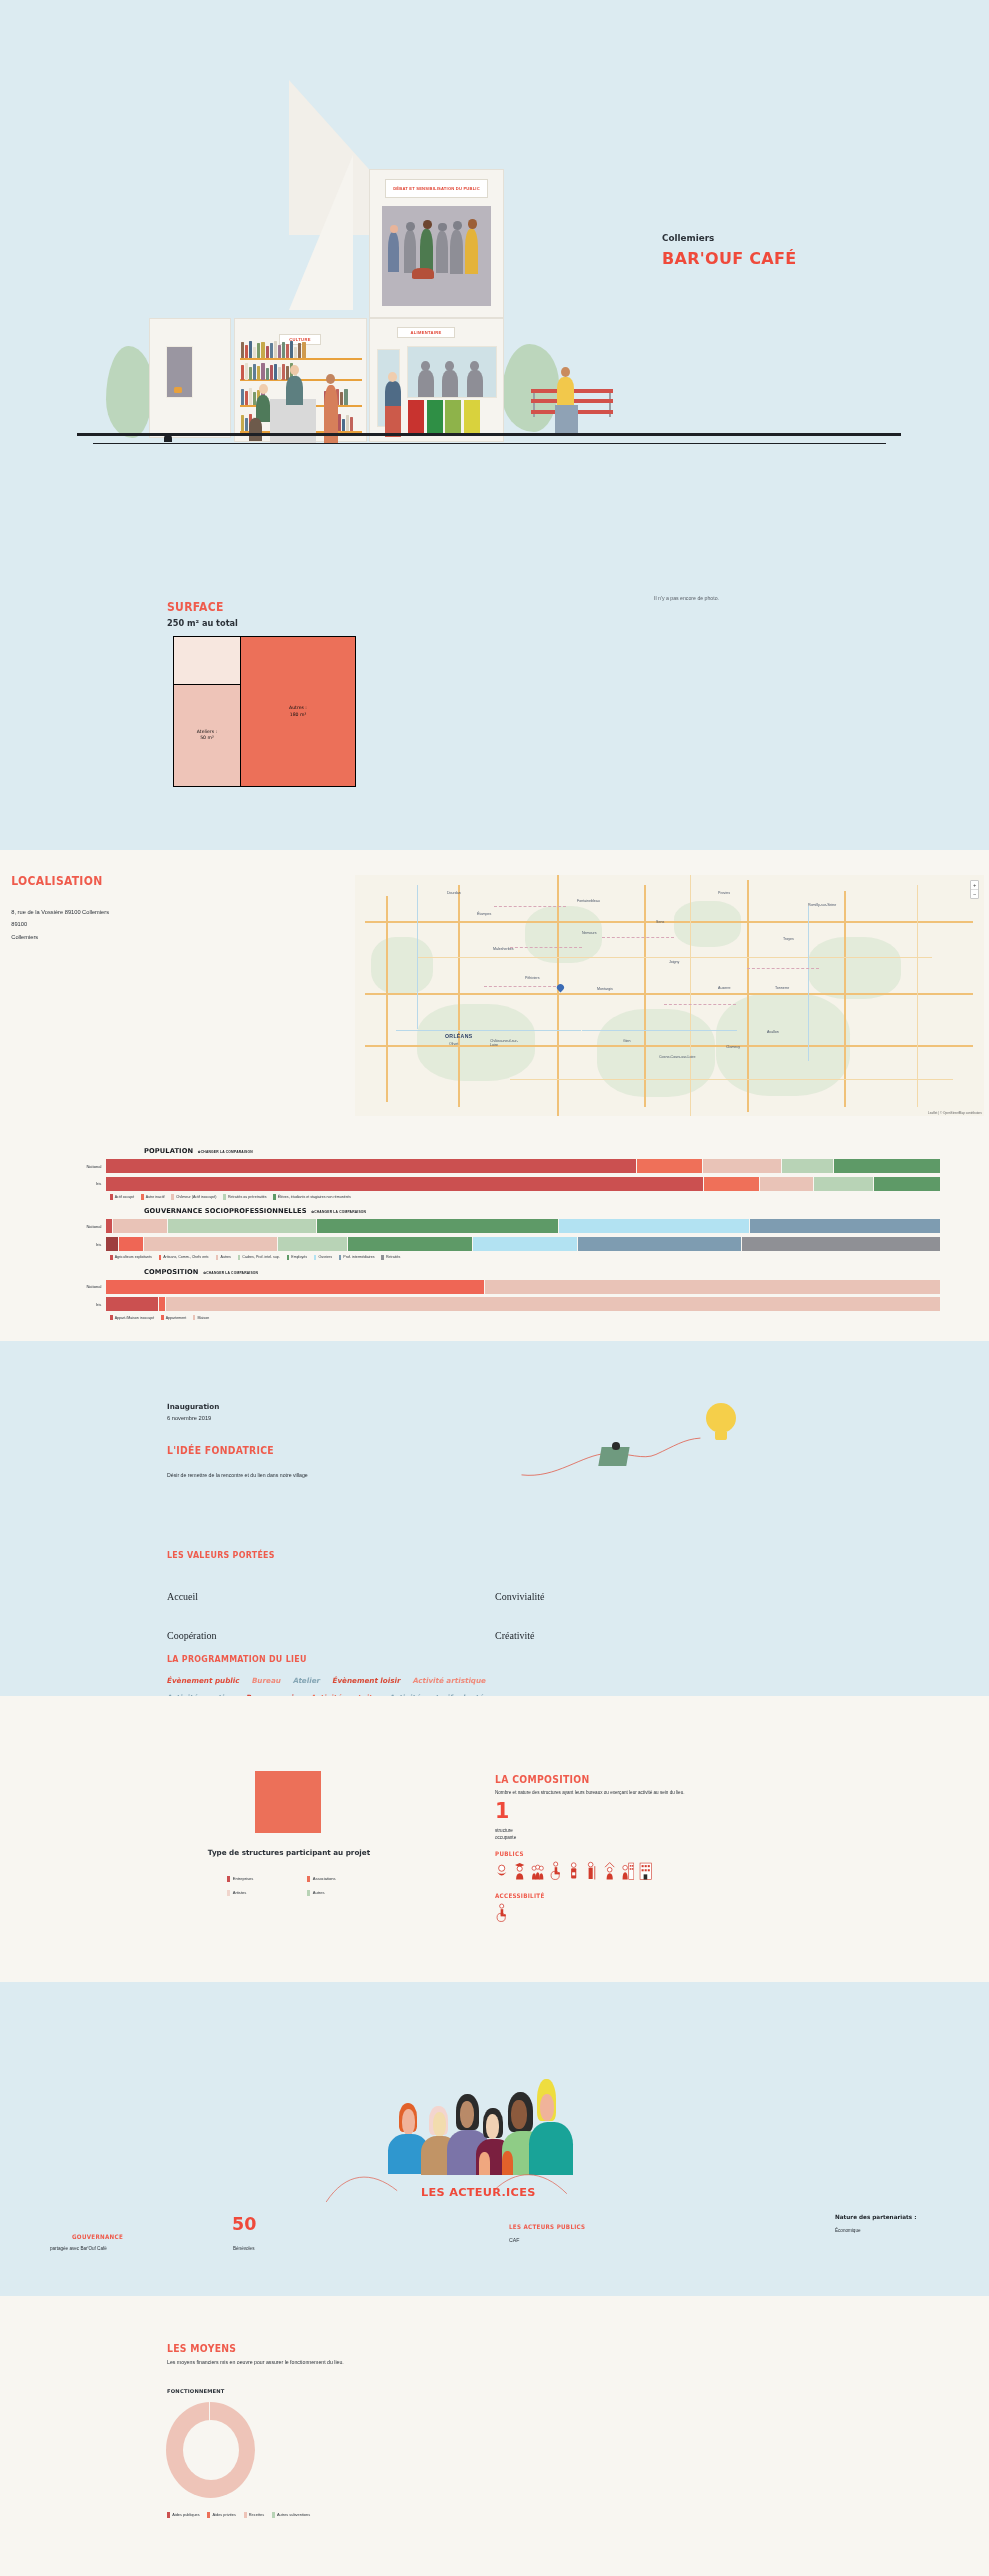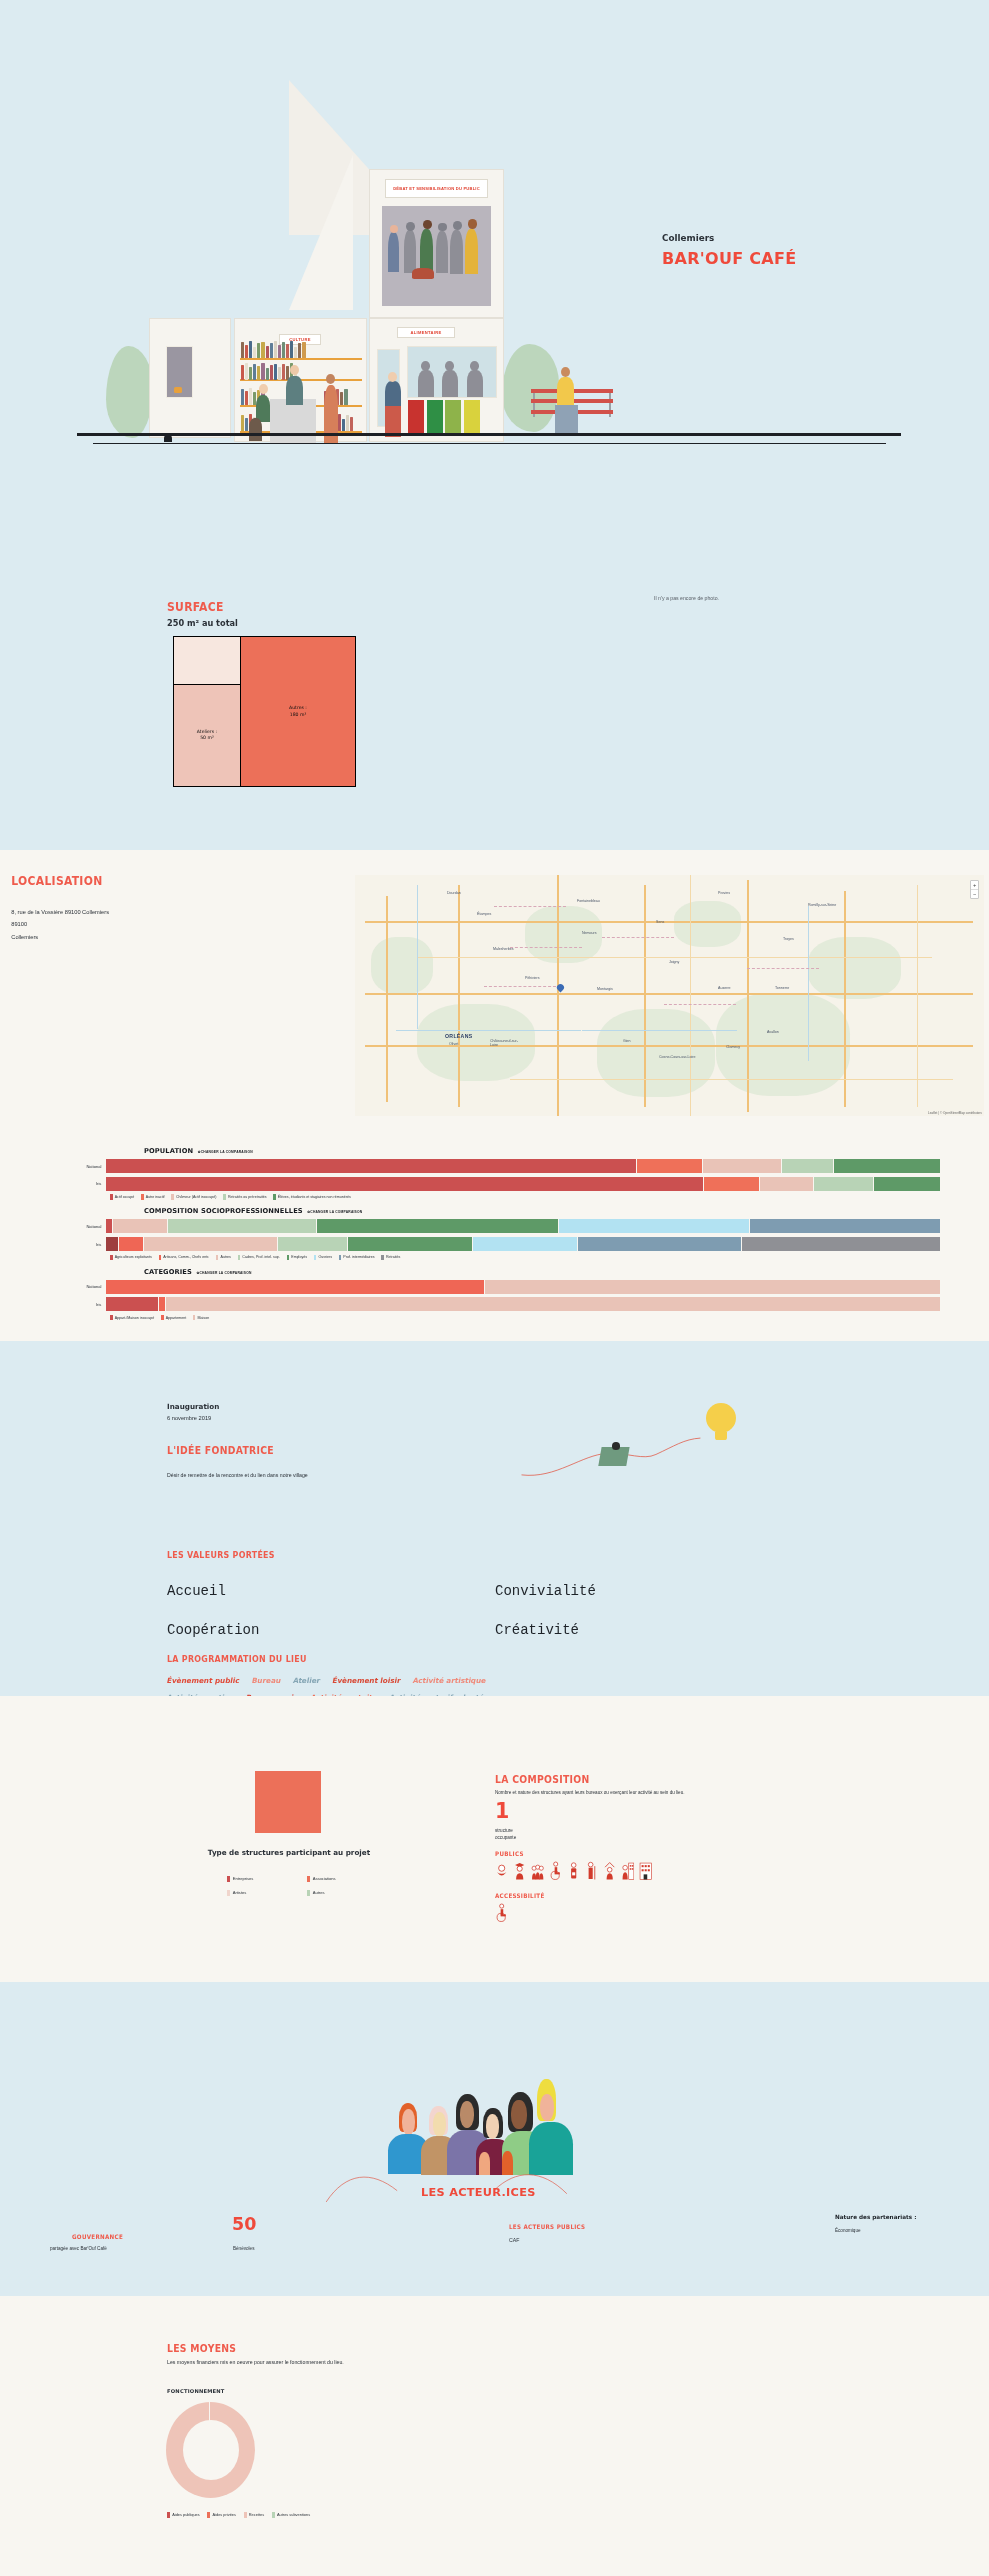--- a/index.html
+++ b/index.html
@@ -169,22 +169,22 @@
   }
   .bulb-base{position:absolute;left:715px;top:91px;width:12.4px;height:8.2px;background:#f5cf4a;
     border-radius:0 0 2.6px 2.6px;}
   .squig{position:absolute;left:520px;top:93px;width:185px;height:46px;}
   .laptop-p{position:absolute;left:600px;top:106px;width:28px;height:18.5px;background:#6f9a7f;
     transform:skewX(-10deg);}
   .laptop-head{position:absolute;left:612px;top:101px;width:7.7px;height:7.7px;border-radius:50%;
     background:#2b2b2b;}
 
   .valeurs-h{position:absolute;left:167px;top:209px;font-size:8.8px;}
-  .val{position:absolute;font-size:14px;font-family:Liberation Mono, monospace;font-weight:500;
-    color:#1d2228;}
+  .val{position:absolute;font-size:10px;font-family:Liberation Serif, serif;font-weight:500;
+    color:#1d2228;margin-top:8px;}
   .prog-h{position:absolute;left:167px;top:313px;font-size:8.8px;}
   .prog-row{position:absolute;left:167px;display:flex;gap:12.4px;flex-wrap:wrap;width:541px;}
   .prog-tag{
     font-family:"DejaVu Sans",sans-serif;font-style:italic;font-weight:700;font-size:7.2px;
     white-space:nowrap;
   }
 
   
   #composition{height:286px;}
   .comp-sq{position:absolute;left:255px;top:75px;width:66px;height:62px;background:#ec7059;}
@@ -546,21 +546,21 @@
           </span>
         <span class="it">
             <i class="sw" style="background:#5e9a67"></i>
             <span>Élèves, étudiants et stagiaires non rémunérés</span>
           </span>
       </div>
     </div>
 
     <div class="chart-block">
       <div class="chart-head">
-        <span class="t">COMPOSITION SOCIOPROFESSIONNELLES</span>
+        <span class="t">GOUVERNANCE SOCIOPROFESSIONNELLES</span>
         <span class="c">✿<span>CHANGER LA COMPARAISON</span></span>
       </div>
       <div class="bar-row">
         <div class="bar-lab">National</div>
         <div class="bar-track">
           <div class="bar-seg" style="flex:0.6;background:#cb5050"></div>
           <div class="bar-seg" style="flex:5.2;background:#e9c3b7"></div>
           <div class="bar-seg" style="flex:14.5;background:#b8d3b6"></div>
           <div class="bar-seg" style="flex:23.5;background:#5e9a67"></div>
           <div class="bar-seg" style="flex:18.5;background:#b2e2f2"></div>
@@ -611,21 +611,21 @@
           </span>
         <span class="it">
             <i class="sw" style="background:#8f9095"></i>
             <span>Retraités</span>
           </span>
       </div>
     </div>
 
     <div class="chart-block">
       <div class="chart-head">
-        <span class="t">CATEGORIES</span>
+        <span class="t">COMPOSITION</span>
         <span class="c">✿<span>CHANGER LA COMPARAISON</span></span>
       </div>
       <div class="bar-row">
         <div class="bar-lab">National</div>
         <div class="bar-track">
           <div class="bar-seg" style="flex:44;background:#ef6655"></div>
           <div class="bar-seg" style="flex:53;background:#e9c3b7"></div>
         </div>
       </div>
       <div class="bar-row">

